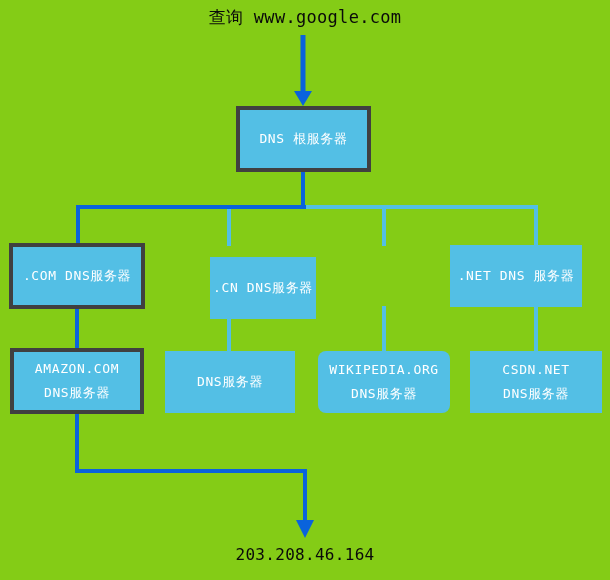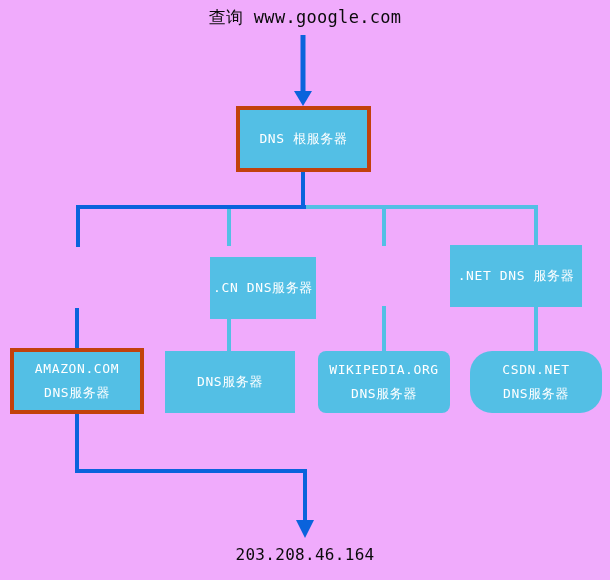--- a/index.html
+++ b/index.html
@@ -1,19 +1,19 @@
 <!DOCTYPE html>
 <html><head>
 <meta charset="utf-8">
 <style>
   html,body{margin:0;padding:0;background:#ffffff;}
   .stage{
     position:relative;
     width:610px;height:580px;
-    background:#f0abfc;
+    background:#84cc16;
     overflow:hidden;
     font-family:"DejaVu Sans Mono","Liberation Mono",monospace;
   }
   .stage svg{position:absolute;left:0;top:0;}
   .edge{stroke:#53bfe5;stroke-width:4;fill:none;}
   .edge-hi{stroke:#0a63dc;stroke-width:4;fill:none;}
   .edge-hi.thick{stroke-width:5;}
   .head-hi{fill:#0a63dc;stroke:none;}
   .caption{
     position:absolute;left:0;right:0;
@@ -31,21 +31,21 @@
     display:flex;
     flex-direction:column;
     align-items:center;
     justify-content:center;
     text-align:center;
     font-size:13px;
     letter-spacing:0.6px;
     line-height:24px;
     white-space:pre;
   }
-  .node.hi{border:4px solid #c2410c;}
+  .node.hi{border:4px solid #404040;}
   .node span{display:block;}
 </style>
 </head>
 <body>
 
 <div class="stage">
 
   <div class="caption" style="top:6px;">查询 www.google.com</div>
 
   <svg width="610" height="580" viewBox="0 0 610 580">
@@ -64,38 +64,41 @@
     <path class="edge-hi" d="M78 247 L78 207 L306 207"></path>
     <path class="edge-hi" d="M77 308 V350"></path>
     <path class="edge-hi" d="M77 412 L77 471 L305 471 L305 522"></path>
     <polygon class="head-hi" points="296,520 314,520 305,538"></polygon>
   </svg>
 
   <div class="node hi" style="left:236px;top:106px;width:135px;height:66px;">
     <span>DNS 根服务器</span>
   </div>
 
+  <div class="node hi" style="left:9px;top:243px;width:136px;height:66px;">
+    <span>.COM DNS服务器</span>
+  </div>
   <div class="node" style="left:165px;top:257px;width:106px;height:62px;margin-left:45px;">
     <span>.CN DNS服务器</span>
   </div>
   <div class="node" style="left:450px;top:245px;width:132px;height:62px;">
     <span>.NET DNS 服务器</span>
   </div>
 
   <div class="node hi" style="left:10px;top:348px;width:134px;height:66px;">
     <span>AMAZON.COM</span>
     <span>DNS服务器</span>
   </div>
   <div class="node" style="left:165px;top:351px;width:130px;height:62px;">
     <span>DNS服务器</span>
   </div>
   <div class="node" style="left:318px;top:351px;width:132px;height:62px;border-radius:8px;">
     <span>WIKIPEDIA.ORG</span>
     <span>DNS服务器</span>
   </div>
-  <div class="node" style="left:470px;top:351px;width:132px;height:62px;border-radius:22px;">
+  <div class="node" style="left:470px;top:351px;width:132px;height:62px;">
     <span>CSDN.NET</span>
     <span>DNS服务器</span>
   </div>
 
   <div class="caption" style="top:545px;font-size:16px;">203.208.46.164</div>
 
 </div>
 
 </body></html>

